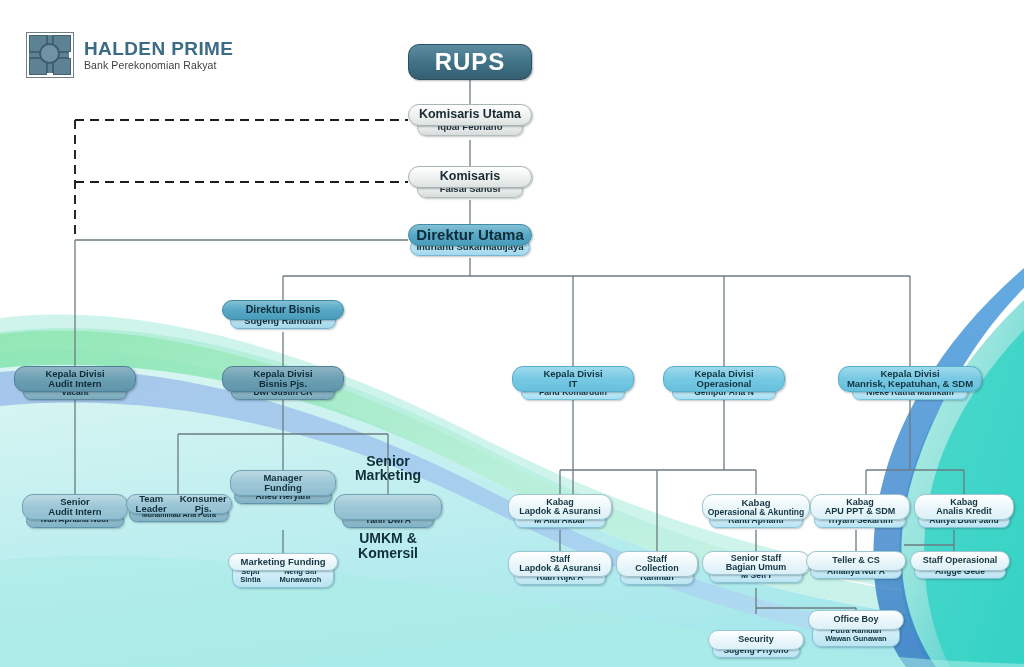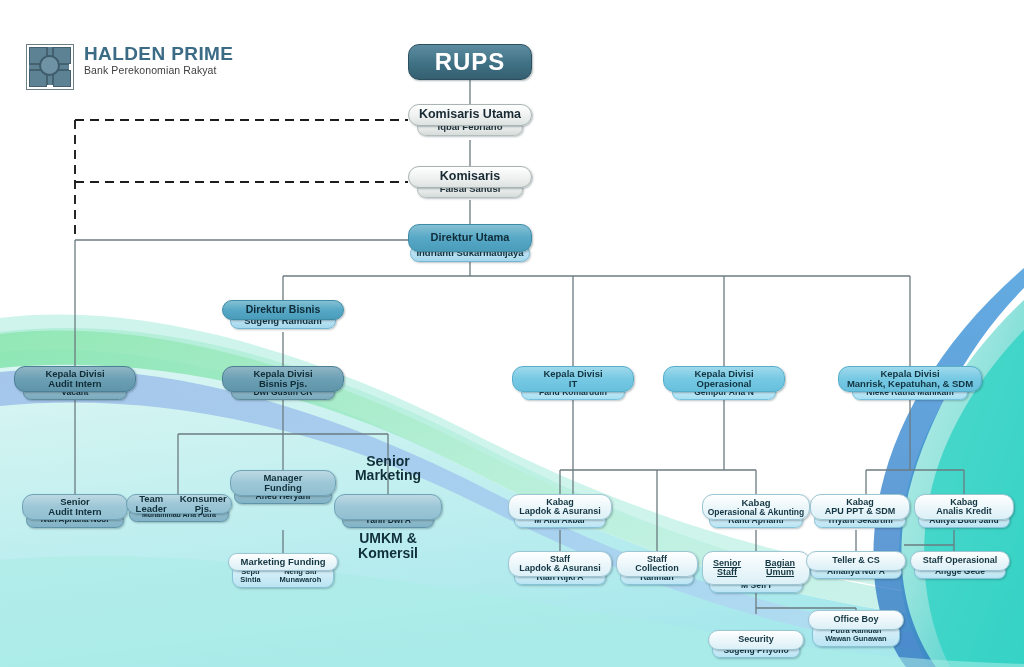--- a/index.html
+++ b/index.html
@@ -33,22 +33,23 @@
     position: absolute;
     left: 0; top: 0;
     width: 1024px; height: 667px;
     z-index: 2;
   }
 
   
   .logo-wrap {
     position: absolute;
     left: 26px;
-    top: 44px;
+    top: 32px;
     display: flex;
+    align-items: center;
     z-index: 3;
   }
   .logo-mark {
     width: 46px;
     height: 44px;
     position: relative;
     background: #ffffff;
     border: 1px solid #6f7f86;
   }
   .logo-mark .sq {
@@ -349,21 +350,21 @@
       <div class="title" style="height:22px; font-size:12.5px;">Komisaris Utama</div>
       <div class="name" style="width:106px; height:17px; font-size:9.5px;">Iqbal Febriano</div>
     </div>
 
     <div class="node st-grey" style="left:408px; top:166px; width:124px;">
       <div class="title" style="height:22px; font-size:12.5px;">Komisaris</div>
       <div class="name" style="width:106px; height:17px; font-size:9.5px;">Faisal Sanusi</div>
     </div>
 
     <div class="node st-teal" style="left:408px; top:224px; width:124px;">
-      <div class="title" style="height:28px; font-size:11px;">Direktur Utama</div>
+      <div class="title" style="height:22px; font-size:15px;">Direktur Utama</div>
       <div class="name" style="width:120px; height:17px; font-size:9.5px;">Indrianti Sukarmadijaya</div>
     </div>
 
     <div class="node st-teal" style="left:222px; top:300px; width:122px;">
       <div class="title" style="height:20px; font-size:10.5px;">Direktur Bisnis</div>
       <div class="name" style="width:106px; height:16px; font-size:9.5px;">Sugeng Ramdani</div>
     </div>
 
     <div class="node st-steel" style="left:14px; top:366px; width:122px;">
       <div class="title" style="height:26px; font-size:9.5px; flex-direction:column;">
@@ -487,21 +488,21 @@
 
     <div class="node st-pale" style="left:616px; top:551px; width:82px;">
       <div class="title" style="height:26px; font-size:9px; flex-direction:column;">
         <span>Staff</span>
         <span>Collection</span>
       </div>
       <div class="name" style="width:74px; height:15px; font-size:8.5px;">Rahman</div>
     </div>
 
     <div class="node st-pale" style="left:702px; top:551px; width:108px;">
-      <div class="title" style="height:34px; font-size:9px; flex-direction:row;text-decoration:underline;">
+      <div class="title" style="height:24px; font-size:9px; flex-direction:column;">
         <span>Senior Staff</span>
         <span>Bagian Umum</span>
       </div>
       <div class="name" style="width:94px; height:15px; font-size:8.5px;">M Sefi I</div>
     </div>
 
     <div class="node st-pale" style="left:806px; top:551px; width:100px;">
       <div class="title" style="height:20px; font-size:9px;">Teller &amp; CS</div>
       <div class="name" style="width:92px; height:15px; font-size:8.5px;">Amallya Nur A</div>
     </div>

